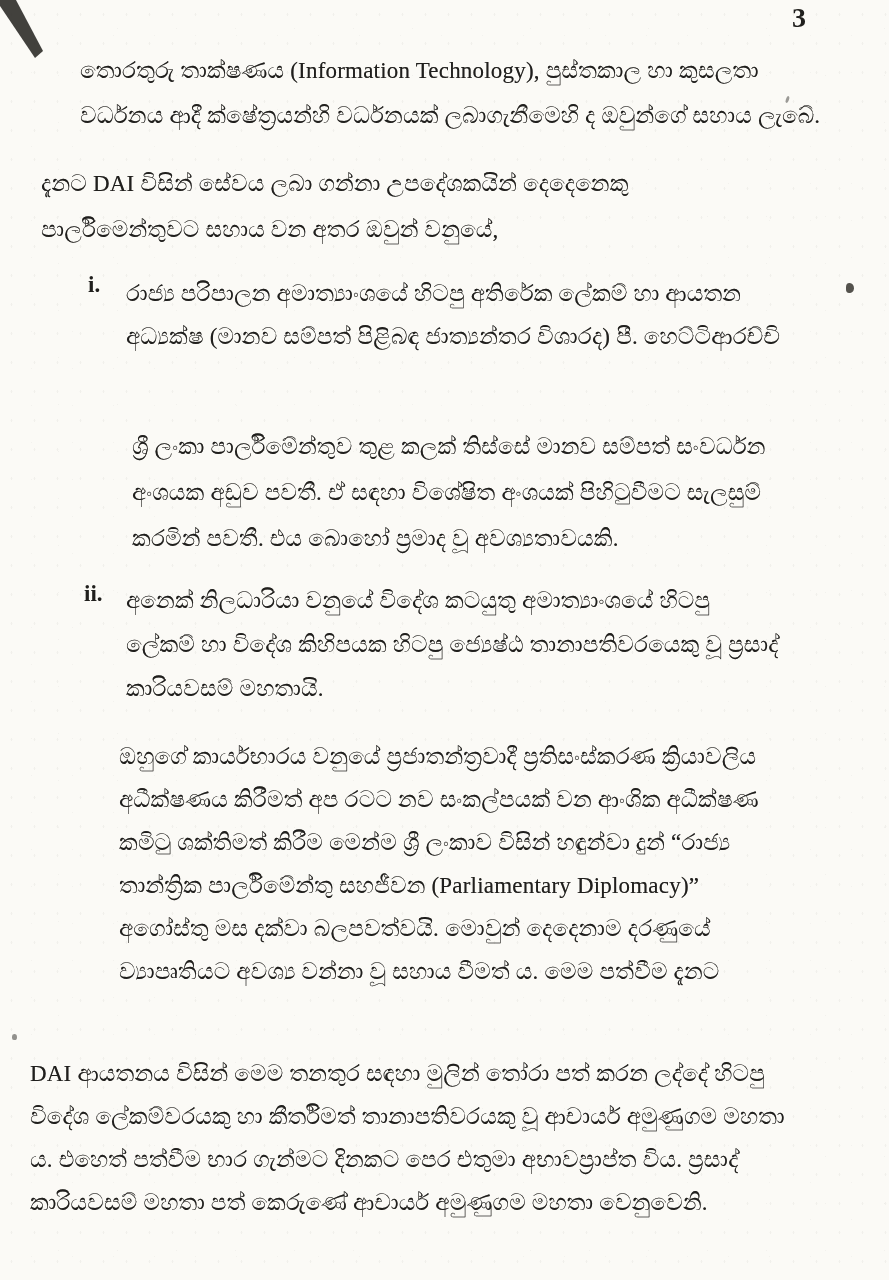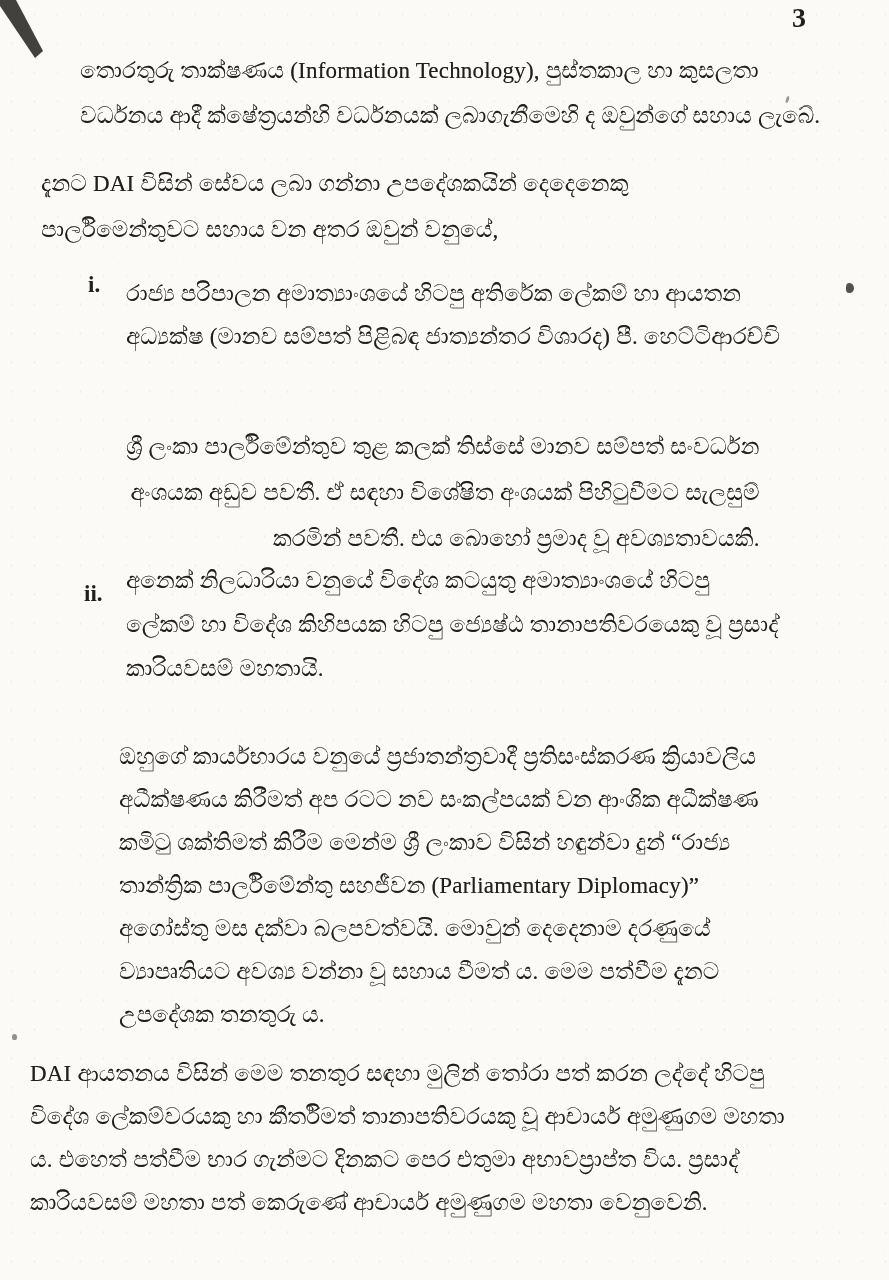--- a/index.html
+++ b/index.html
@@ -32,22 +32,22 @@
     text-shadow: 0 0 0.5px rgba(40,38,34,0.55);
   }
   .block {
     position: absolute;
     font-size: 23px;
   }
   .para1      { top: 48px;   left: 44px;  line-height: 45px; margin-left: 36px; }
   .para2      { top: 161px;  left: 41px;  line-height: 46px; }
   .item1      { top: 272px;  left: 126px; line-height: 43px; }
   .item1-marker { top: 272px; left: 88px; font-weight: bold; font-size: 23px; }
-  .sub1       { top: 424px;  left: 126px; line-height: 46px; text-align: right; }
-  .item2      { top: 559px;  left: 126px; line-height: 44px; }
+  .sub1       { top: 424px;  left: 132px; line-height: 46px; }
+  .item2      { top: 579px;  left: 126px; line-height: 44px; }
   .item2-marker { top: 581px; left: 84px; font-weight: bold; font-size: 23px; }
   .sub2       { top: 735px;  left: 119px; line-height: 43px; }
   .closing    { top: 1052px; left: 30px;  line-height: 43px; }
   .page-number {
     position: absolute;
     top: 2px;
     left: 792px;
     font-size: 28px;
     font-weight: bold;
     letter-spacing: 0.5px;
@@ -108,21 +108,20 @@
     <div class="line">කාරියවසම් මහතායි.</div>
   </div>
 
   <div class="block sub2">
     <div class="line">ඔහුගේ කාර්යභාරය වනුයේ ප්‍රජාතන්ත්‍රවාදී ප්‍රතිසංස්කරණ ක්‍රියාවලිය</div>
     <div class="line">අධීක්ෂණය කිරීමත් අප රටට නව සංකල්පයක් වන ආංශික අධීක්ෂණ</div>
     <div class="line">කමිටු ශක්තිමත් කිරීම මෙන්ම ශ්‍රී ලංකාව විසින් හඳුන්වා දුන් “රාජ්‍ය</div>
     <div class="line">තාන්ත්‍රික පාර්ලිමේන්තු සහජීවන (Parliamentary Diplomacy)”</div>
     <div class="line">අගෝස්තු මස දක්වා බලපවත්වයි. මොවුන් දෙදෙනාම දරණුයේ</div>
     <div class="line">ව්‍යාපෘතියට අවශ්‍ය වන්නා වූ සහාය වීමත් ය.  මෙම පත්වීම දැනට</div>
-    <div class="line">උපදේශක තනතුරු ය.</div>
   </div>
 
   <div class="block closing">
     <div class="line">DAI ආයතනය විසින් මෙම තනතුර සඳහා මුලින් තෝරා පත් කරන ලද්දේ හිටපු</div>
     <div class="line">විදේශ ලේකම්වරයකු හා කීර්තිමත් තානාපතිවරයකු වූ ආචාර්ය අමුණුගම මහතා</div>
     <div class="line">ය. එහෙත් පත්වීම භාර ගැන්මට දිනකට පෙර එතුමා අභාවප්‍රාප්ත විය. ප්‍රසාද්</div>
     <div class="line">කාරියවසම් මහතා පත් කෙරුණේ ආචාර්ය අමුණුගම මහතා වෙනුවෙනි.</div>
   </div>
 
   <div class="speck speck-a"></div>

